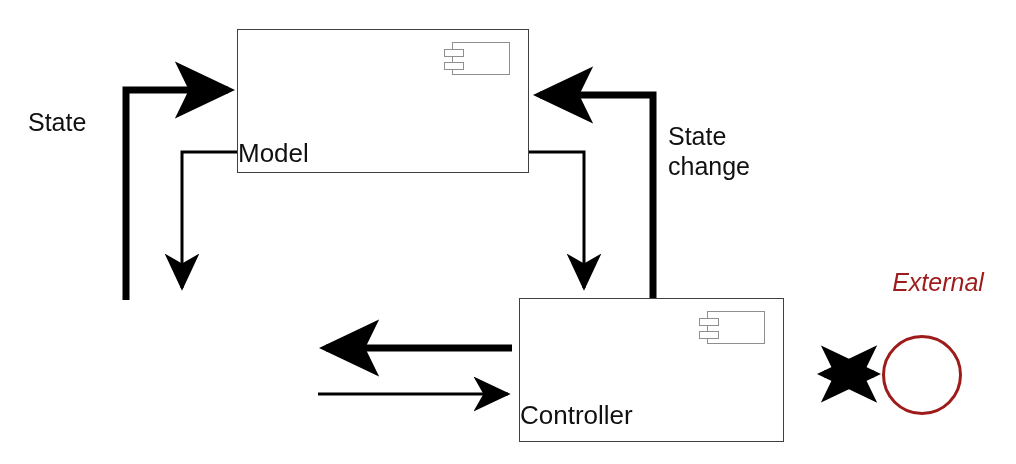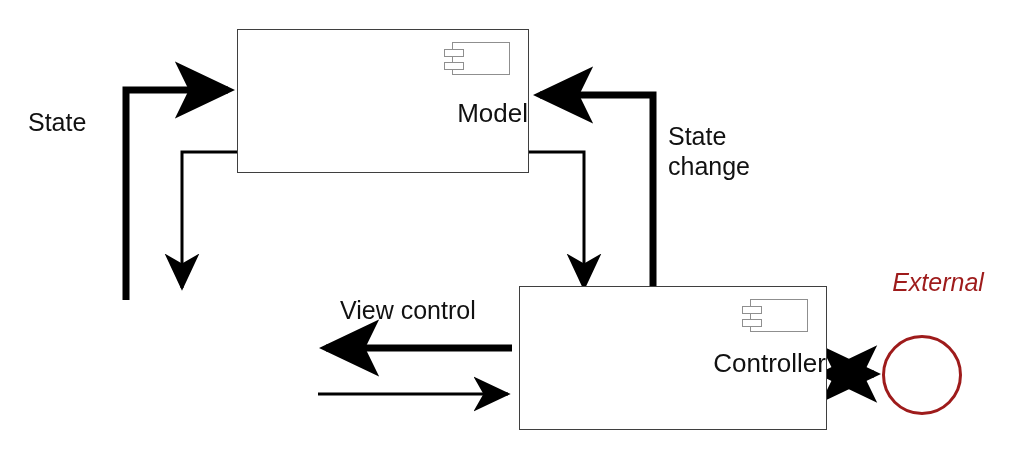--- a/index.html
+++ b/index.html
@@ -25,26 +25,27 @@
   .comp-box {
     position: absolute;
     background: #ffffff;
     border: 1.6px solid #3f3f3f;
     box-sizing: border-box;
   }
   .comp-title {
     position: absolute;
     left: 0;
     right: 0;
-    text-align: right;
+    text-align: left;
     font-size: 26px;
     color: #111111;
     font-family: "Liberation Sans", sans-serif;
     line-height: 1.1;
     white-space: nowrap;
+    margin-top: 40px;
   }
   .comp-icon {
     position: absolute;
     width: 58px;
     height: 33px;
     border: 1.5px solid #8f8f8f;
     background: #ffffff;
     box-sizing: border-box;
   }
   .comp-icon .tab {
@@ -131,40 +132,37 @@
 
   <div class="comp-box" style="left:237px; top:29px; width:292px; height:144px;">
     <div class="comp-icon" style="right:18px; top:12px;">
       <span class="tab t1"></span>
       <span class="tab t2"></span>
     </div>
     <div class="comp-title" style="top:69px;">Model</div>
   </div>
 
 
-  <div class="comp-box" style="left:519px; top:286px; width:308px; height:144px;">
+  <div class="comp-box" style="left:519px; top:298px; width:265px; height:144px;">
     <div class="comp-icon" style="right:18px; top:12px;">
       <span class="tab t1"></span>
       <span class="tab t2"></span>
     </div>
     <div class="comp-title" style="top:62px;">Controller</div>
   </div>
 
   <div class="edge-label" style="left:28px; top:108px;">
     <div>State</div>
   </div>
 
   <div class="edge-label" style="left:668px; top:122px;">
     <div>State</div>
     <div>change</div>
   </div>
 
-  <div class="edge-label" style="left:340px; top:296px;">
-    <div>View control</div>
-  </div>
 
   <div class="ext-label" style="left:868px; top:267px; width:140px; color:#9e1b1b;">
     <div>External</div>
   </div>
 
   <div class="ext-circle" style="left:882px; top:335px; width:80px; height:80px; border:3.4px solid #9e1b1b;"></div>
 
 </div>
 
 </body></html>

